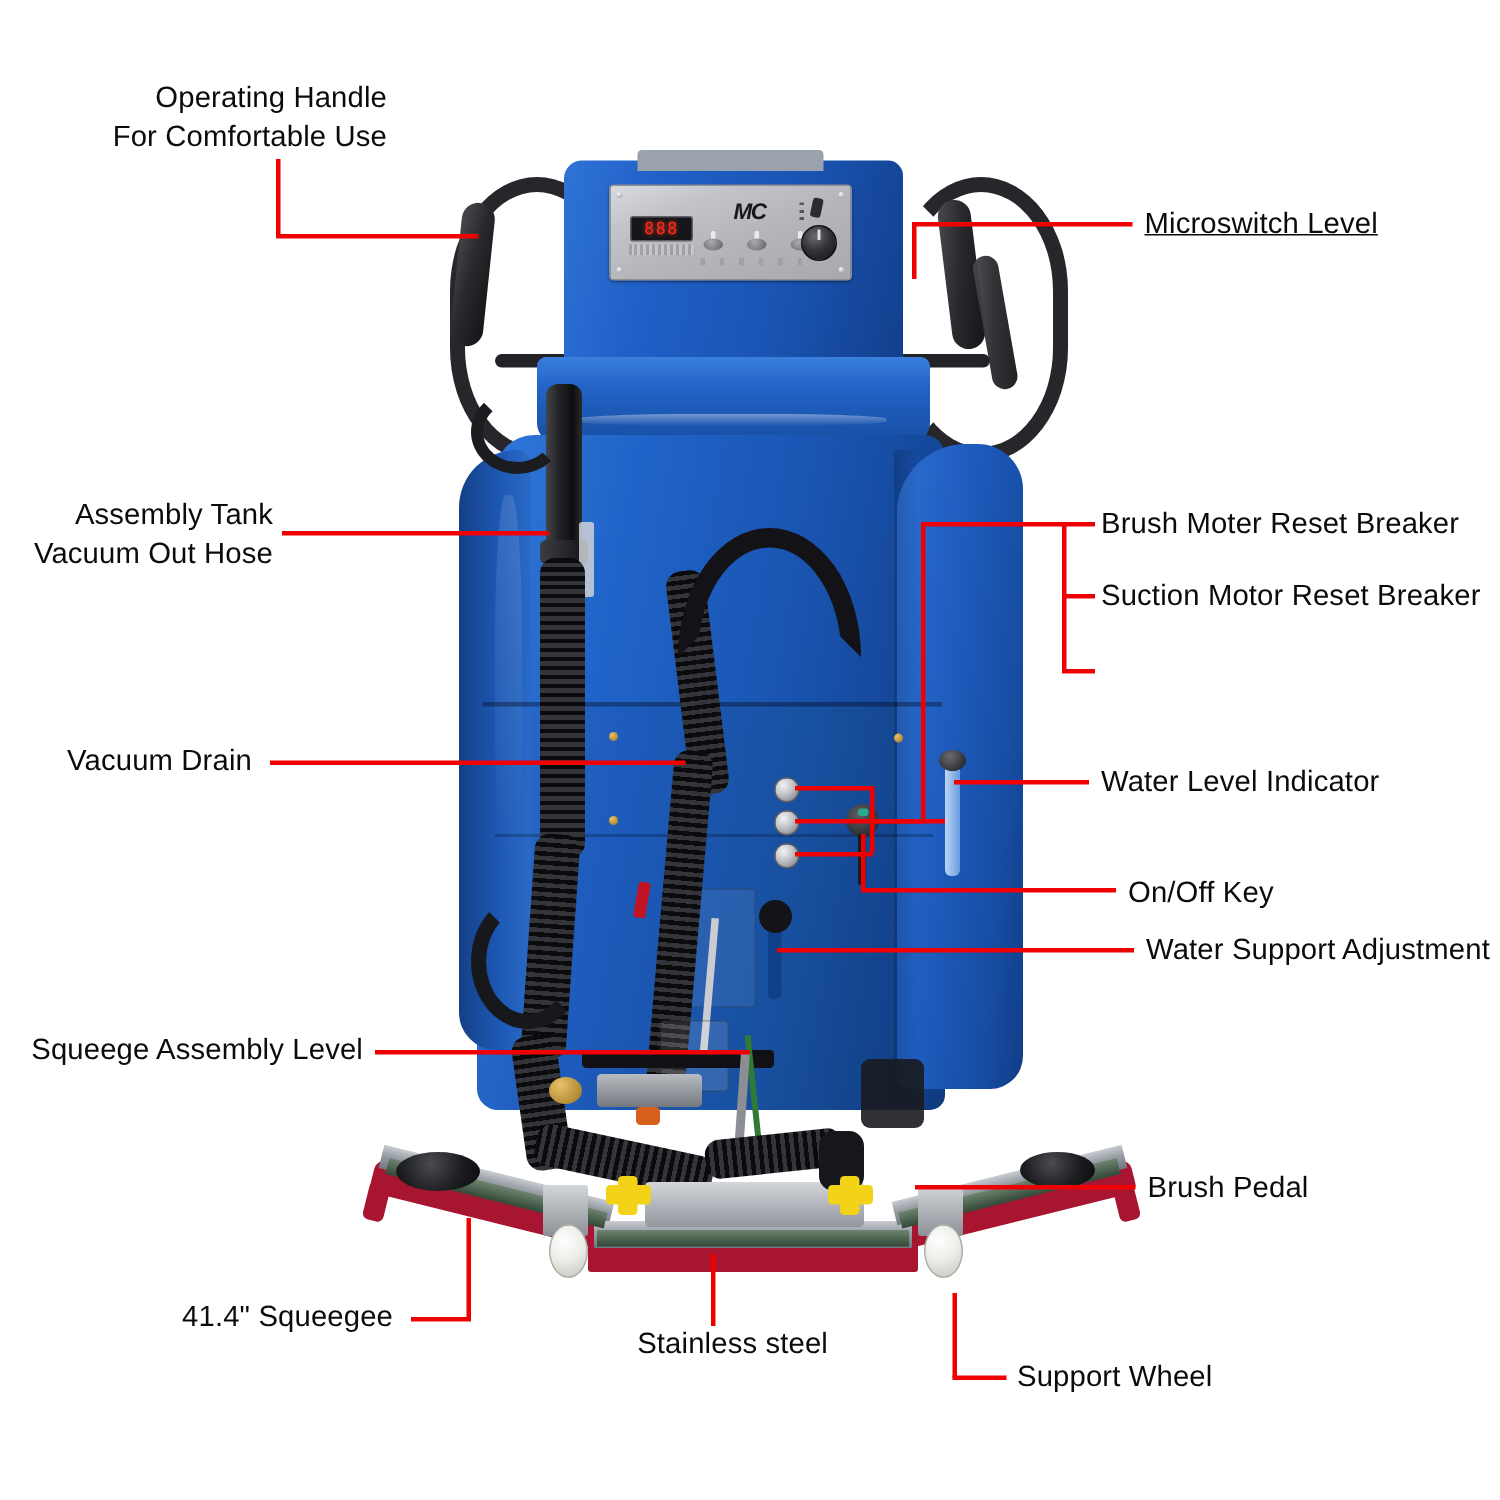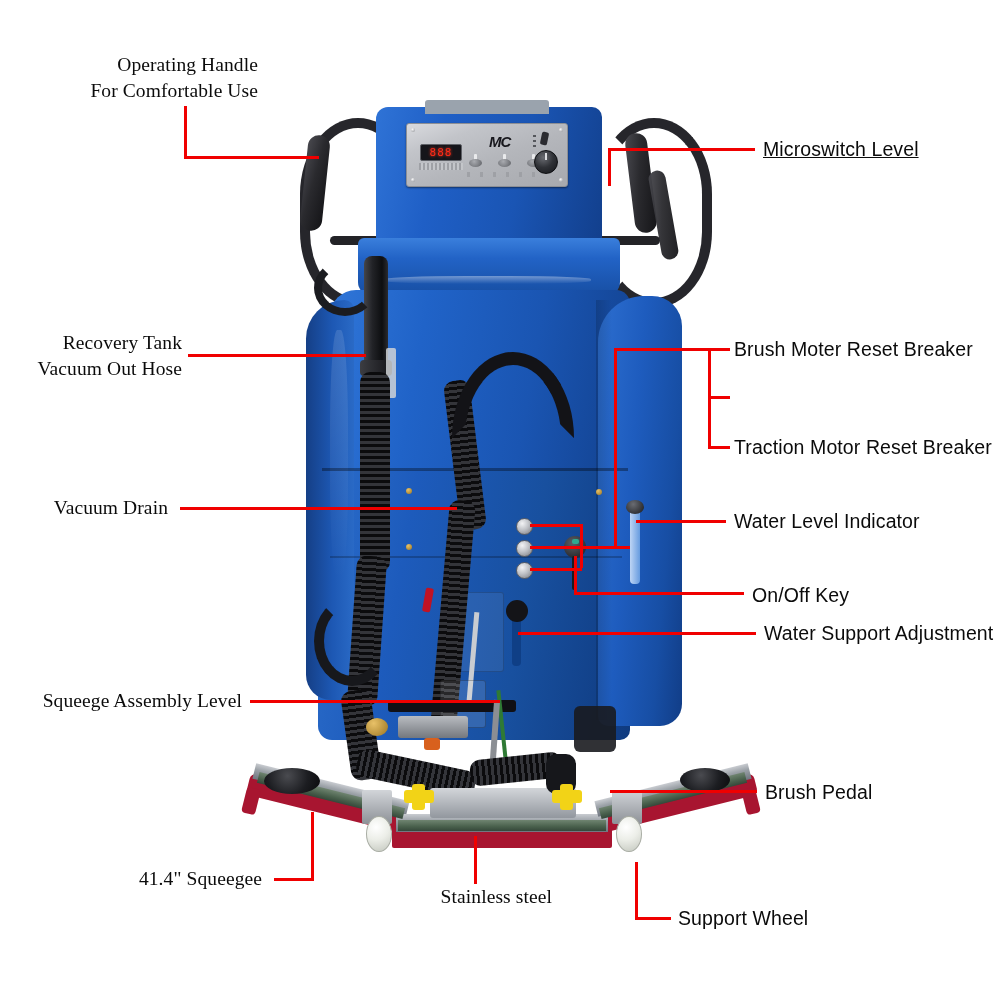--- a/index.html
+++ b/index.html
@@ -5,21 +5,21 @@
 <style>
   html,body{margin:0;padding:0;background:#ffffff;}
   body{width:1000px;height:1000px;overflow:hidden;font-family:"Liberation Sans",sans-serif;}
   #stage{position:relative;width:1000px;height:1000px;background:#ffffff;}
 
   
   .callout{position:absolute;font-family:"Liberation Sans",sans-serif;font-size:19.5px;color:#0b0b0b;
            white-space:nowrap;line-height:25px;letter-spacing:.1px;}
   .callout.two{line-height:26px;}
   .callout.r{text-align:left;}
-  .callout.l{text-align:right;font-family:Liberation Serif, serif;}
+  .callout.l{text-align:right;}
 
   
   .lead{position:absolute;background:#f00000;}
   .lead.h{height:2.5px;}
   .lead.v{width:2.5px;}
 
   
   #machine{position:absolute;left:0;top:0;width:1000px;height:1000px;}
 
   .pc{position:absolute;}
@@ -265,34 +265,34 @@
     <div>For Comfortable Use</div>
   </div>
   <div class="lead v" style="left:184px;top:106px;height:52px;"></div>
   <div class="lead h" style="left:184px;top:156px;width:135px;"></div>
 
   <div class="callout r" style="left:763px;top:137px;text-decoration:underline;">Microswitch Level</div>
   <div class="lead h" style="left:608px;top:148px;width:147px;"></div>
   <div class="lead v" style="left:608px;top:148px;height:38px;"></div>
 
   <div class="callout l two" style="left:0px;top:330px;width:182px;">
-    <div>Recovery Tank</div>
+    <div>Assembly Tank</div>
     <div>Vacuum Out Hose</div>
   </div>
   <div class="lead h" style="left:188px;top:354px;width:178px;"></div>
 
   <div class="lead v" style="left:614px;top:348px;height:124px;"></div>
   <div class="lead h" style="left:614px;top:348px;width:96px;"></div>
   <div class="lead v" style="left:708px;top:348px;height:100px;"></div>
   <div class="lead h" style="left:708px;top:348px;width:22px;"></div>
   <div class="lead h" style="left:708px;top:396px;width:22px;"></div>
   <div class="lead h" style="left:708px;top:446px;width:22px;"></div>
 
   <div class="callout r" style="left:734px;top:337px;text-align:right;">Brush Moter Reset Breaker</div>
-  <div class="callout r" style="left:734px;top:435px;">Traction Motor Reset Breaker</div>
+  <div class="callout r" style="left:734px;top:385px;">Suction Motor Reset Breaker</div>
 
   <div class="lead h" style="left:530px;top:524px;width:52px;"></div>
   <div class="lead v" style="left:580px;top:524px;height:22px;"></div>
   <div class="lead h" style="left:530px;top:546px;width:100px;"></div>
   <div class="lead h" style="left:530px;top:568px;width:52px;"></div>
   <div class="lead v" style="left:580px;top:546px;height:22px;"></div>
   <div class="lead v" style="left:614px;top:470px;height:78px;"></div>
   <div class="lead h" style="left:580px;top:546px;width:36px;"></div>
 
   <div class="callout l" style="left:0px;top:495px;width:168px;">

